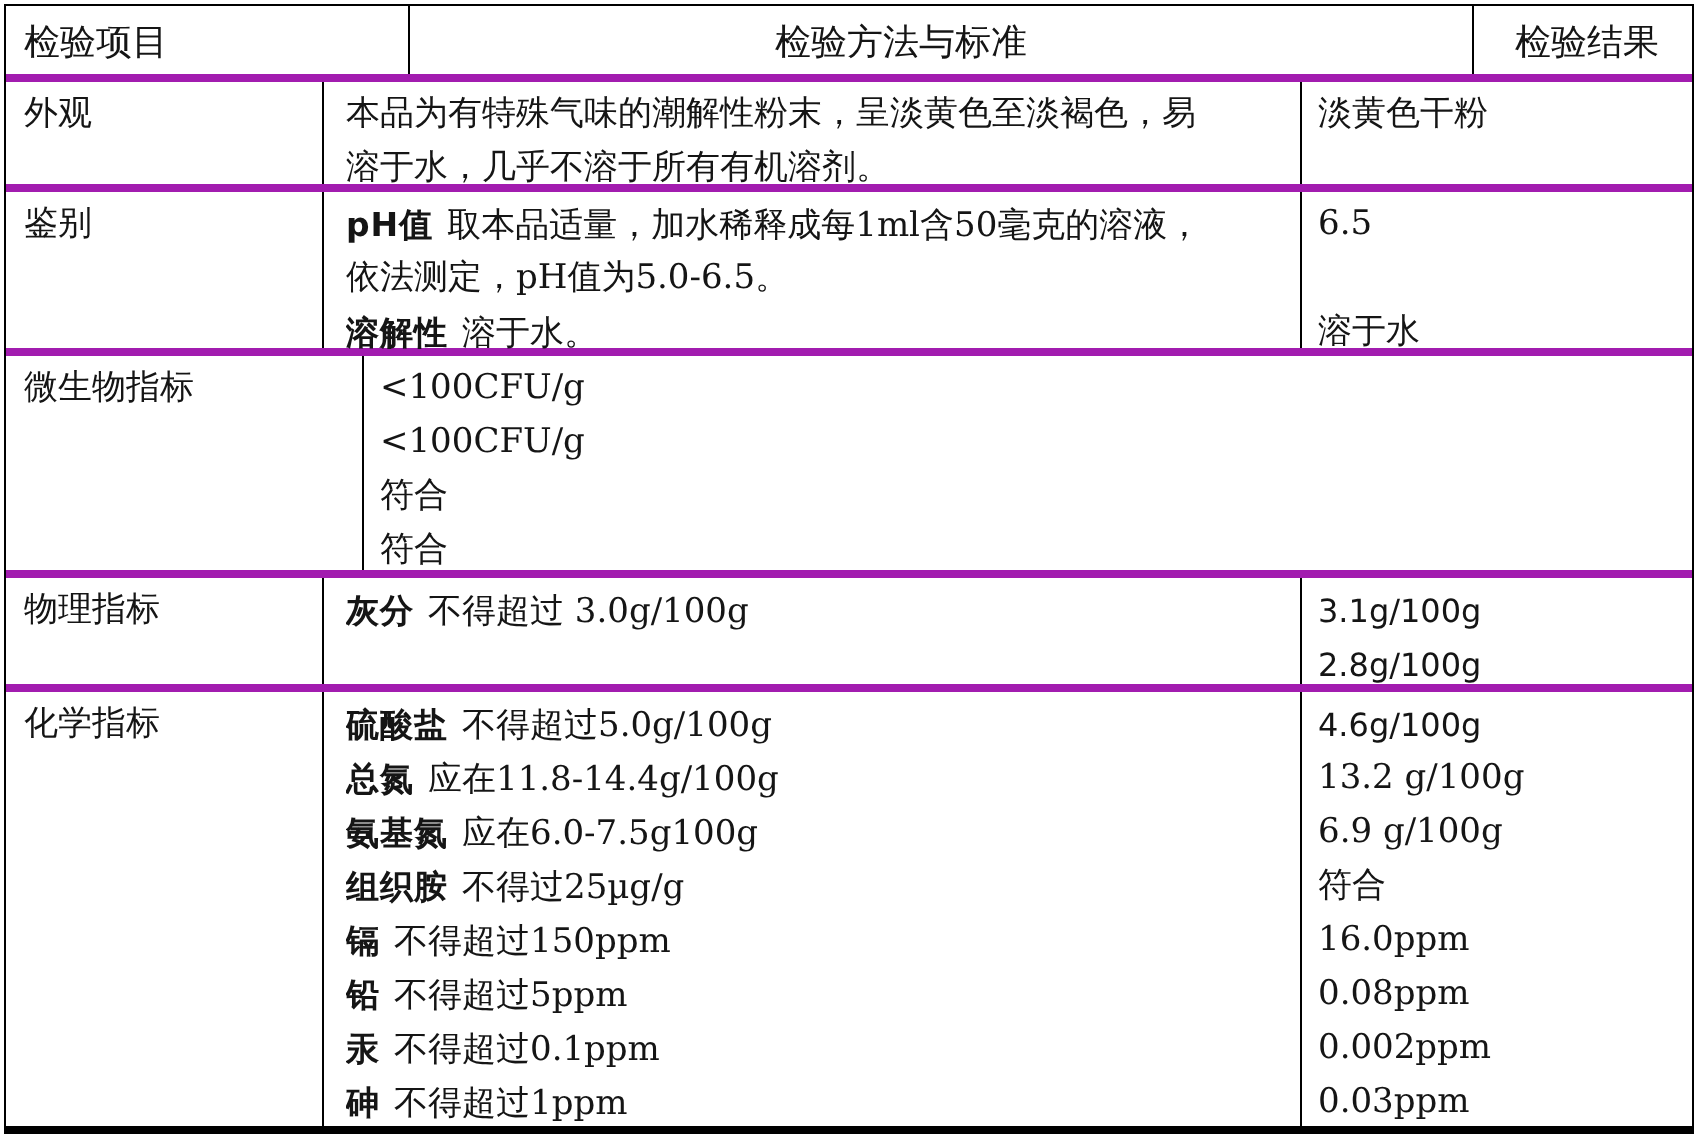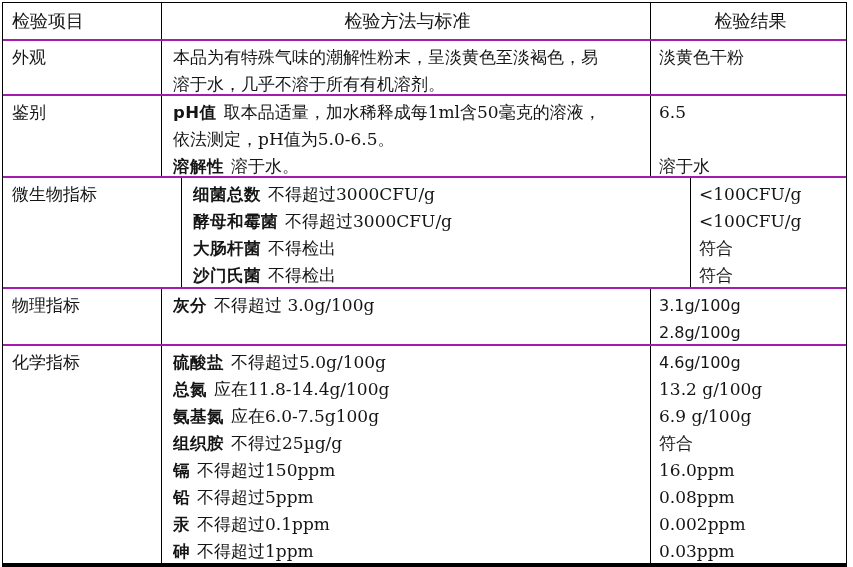--- a/index.html
+++ b/index.html
@@ -9,33 +9,33 @@
     font-family: "DejaVu Serif", "Liberation Serif", serif;
     color: #151515;
   }
   .page { position: relative; width: 853px; height: 567px; background: #fff; }
   .tbl {
     position: absolute; left: 2px; top: 2px; width: 845px;
     border: 1px solid #000;
     border-bottom: 4px solid #000;
     background: #fff;
   }
-  .trow { display: flex; border-bottom: 2px solid #a21caf; }
+  .trow { display: flex; border-bottom: 4px solid #a21caf; }
   .trow:last-child { border-bottom: none; }
   .c1 { width: 158px; padding: 3px 6px 0 9px; }
   .c2 { width: 489px; border-left: 1px solid #000; padding: 3px 8px 0 11px; }
   .c3 { flex: 1; border-left: 1px solid #000; padding: 3px 4px 0 8px; }
   .h-head { height: 38px; }
   .h-r0 { height: 55px; justify-content: center; }
   .h-r1 { height: 82px; }
   .h-r2 { height: 111px; gap: 20px; }
   .h-r3 { height: 57px; justify-content: center; }
   .h-r4 { height: 217px; }
   .head .c1, .head .c2, .head .c3 { padding-top: 6px; font-size: 18px; }
-  .head .c2, .head .c3 { text-align: center; }
+  .head .c2, .head .c3 { text-align: center; margin-left: 43px; }
   .ln { line-height: 27px; height: 27px; font-size: 17px; white-space: nowrap; overflow: hidden; }
   .lbl {
     font-weight: 700;
     font-family: "DejaVu Sans", "Liberation Sans", sans-serif;
     font-size: 16.5px;
     margin-right: 7px;
     letter-spacing: 0.5px;
   }
   .sans { font-family: "DejaVu Sans", "Liberation Sans", sans-serif; font-size: 16px; }
 </style>
@@ -77,26 +77,20 @@
         <div class="ln">6.5</div>
         <div class="ln"></div>
         <div class="ln">溶于水</div>
       </div>
     </div>
 
     <div class="trow h-r2">
       <div class="c1">
         <div class="ln">微生物指标</div>
       </div>
-      <div class="c2">
-        <div class="ln"><span class="lbl">细菌总数</span><span>不得超过3000CFU/g</span></div>
-        <div class="ln"><span class="lbl">酵母和霉菌</span><span>不得超过3000CFU/g</span></div>
-        <div class="ln"><span class="lbl">大肠杆菌</span><span>不得检出</span></div>
-        <div class="ln"><span class="lbl">沙门氏菌</span><span>不得检出</span></div>
-      </div>
       <div class="c3">
         <div class="ln">&lt;100CFU/g</div>
         <div class="ln">&lt;100CFU/g</div>
         <div class="ln">符合</div>
         <div class="ln">符合</div>
       </div>
     </div>
 
     <div class="trow h-r3">
       <div class="c1">

